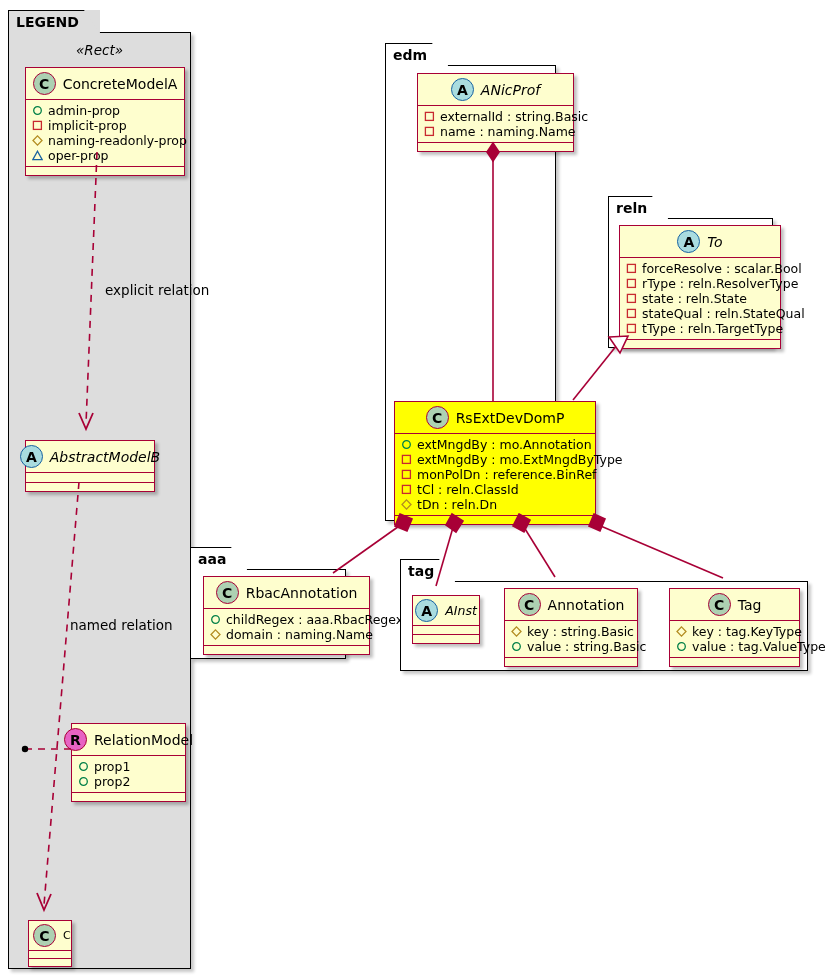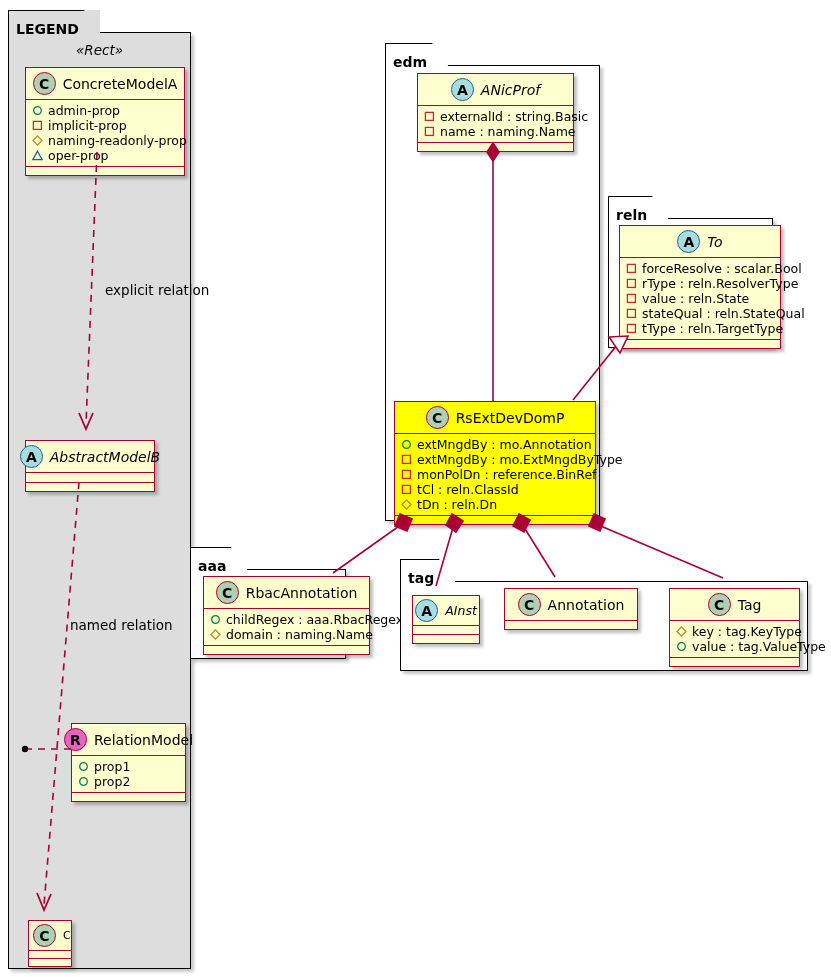--- a/index.html
+++ b/index.html
@@ -15,21 +15,21 @@
   .pkg-body{
     position:absolute;left:0;right:0;bottom:0;top:22px;
     border:1.5px solid #000000;
     background:#FFFFFF;
     box-shadow:3px 3px 3px rgba(0,0,0,0.22);
   }
   .pkg-tab{
     position:absolute;left:0;top:0;height:23px;
     border:1.5px solid #000000;border-bottom:none;
     background:#FFFFFF;
-    padding:8px 20px 0 7px;
+    padding:1px 20px 0 7px;
     font-size:14px;font-weight:bold;color:#000;
     line-height:21px;white-space:nowrap;
     box-sizing:border-box;
   }
   .pkg-tab:after{
     content:"";position:absolute;right:-1px;top:-1px;
     width:0;height:0;
     border-left:16px solid transparent;
     border-top:24px solid #ffffff;
   }
@@ -187,21 +187,21 @@
         <span class="cls-name small">C</span>
       </div>
       <div class="cls-empty-row" style="height:7px;"></div>
       <div class="cls-foot" style="height:7px;"></div>
     </div>
 
     <div class="lbl" style="left:97px;top:272px;">explicit relation</div>
     <div class="lbl" style="left:62px;top:607px;">named relation</div>
   </div>
 
-  <div class="pkg" style="left:385px;top:43px;width:215px;height:478px;">
+  <div class="pkg" style="left:385px;top:43px;width:171px;height:478px;">
     <div class="pkg-body"></div>
     <div class="pkg-tab">edm</div>
 
     <div class="cls" style="left:32px;top:30px;width:157px;">
       <div class="cls-head">
         <span class="circ a">A</span>
         <span class="cls-name ital">ANicProf</span>
       </div>
       <div class="cls-attrs">
           <div class="attr">
@@ -300,21 +300,21 @@
               </svg>
             </span>
             <span>rType : reln.ResolverType</span>
           </div>
           <div class="attr">
             <span class="gl">
               <svg width="11" height="11" viewBox="0 0 11 11">
                 <rect x="1.4" y="1.4" width="8" height="8" fill="none" stroke="#C82930" stroke-width="1.3"></rect>
               </svg>
             </span>
-            <span>value : reln.State</span>
+            <span>state : reln.State</span>
           </div>
           <div class="attr">
             <span class="gl">
               <svg width="11" height="11" viewBox="0 0 11 11">
                 <rect x="1.4" y="1.4" width="8" height="8" fill="none" stroke="#C82930" stroke-width="1.3"></rect>
               </svg>
             </span>
             <span>stateQual : reln.StateQual</span>
           </div>
           <div class="attr">
@@ -372,20 +372,38 @@
       </div>
       <div class="cls-empty-row" style="height:8px;"></div>
       <div class="cls-foot" style="height:8px;"></div>
     </div>
 
     <div class="cls" style="left:104px;top:29px;width:134px;">
       <div class="cls-head">
         <span class="circ c">C</span>
         <span class="cls-name">Annotation</span>
       </div>
+      <div class="cls-attrs">
+          <div class="attr">
+            <span class="gl">
+              <svg width="11" height="11" viewBox="0 0 11 11">
+                <polygon points="5.5,0.9 10,5.5 5.5,10.1 1,5.5" fill="none" stroke="#B38D22" stroke-width="1.3"></polygon>
+              </svg>
+            </span>
+            <span>key : string.Basic</span>
+          </div>
+          <div class="attr">
+            <span class="gl">
+              <svg width="11" height="11" viewBox="0 0 11 11">
+                <circle cx="5.5" cy="5.5" r="3.8" fill="none" stroke="#038048" stroke-width="1.3"></circle>
+              </svg>
+            </span>
+            <span>value : string.Basic</span>
+          </div>
+        </div>
       <div class="cls-foot"></div>
     </div>
 
     <div class="cls" style="left:269px;top:29px;width:131px;">
       <div class="cls-head">
         <span class="circ c">C</span>
         <span class="cls-name">Tag</span>
       </div>
       <div class="cls-attrs">
           <div class="attr">

